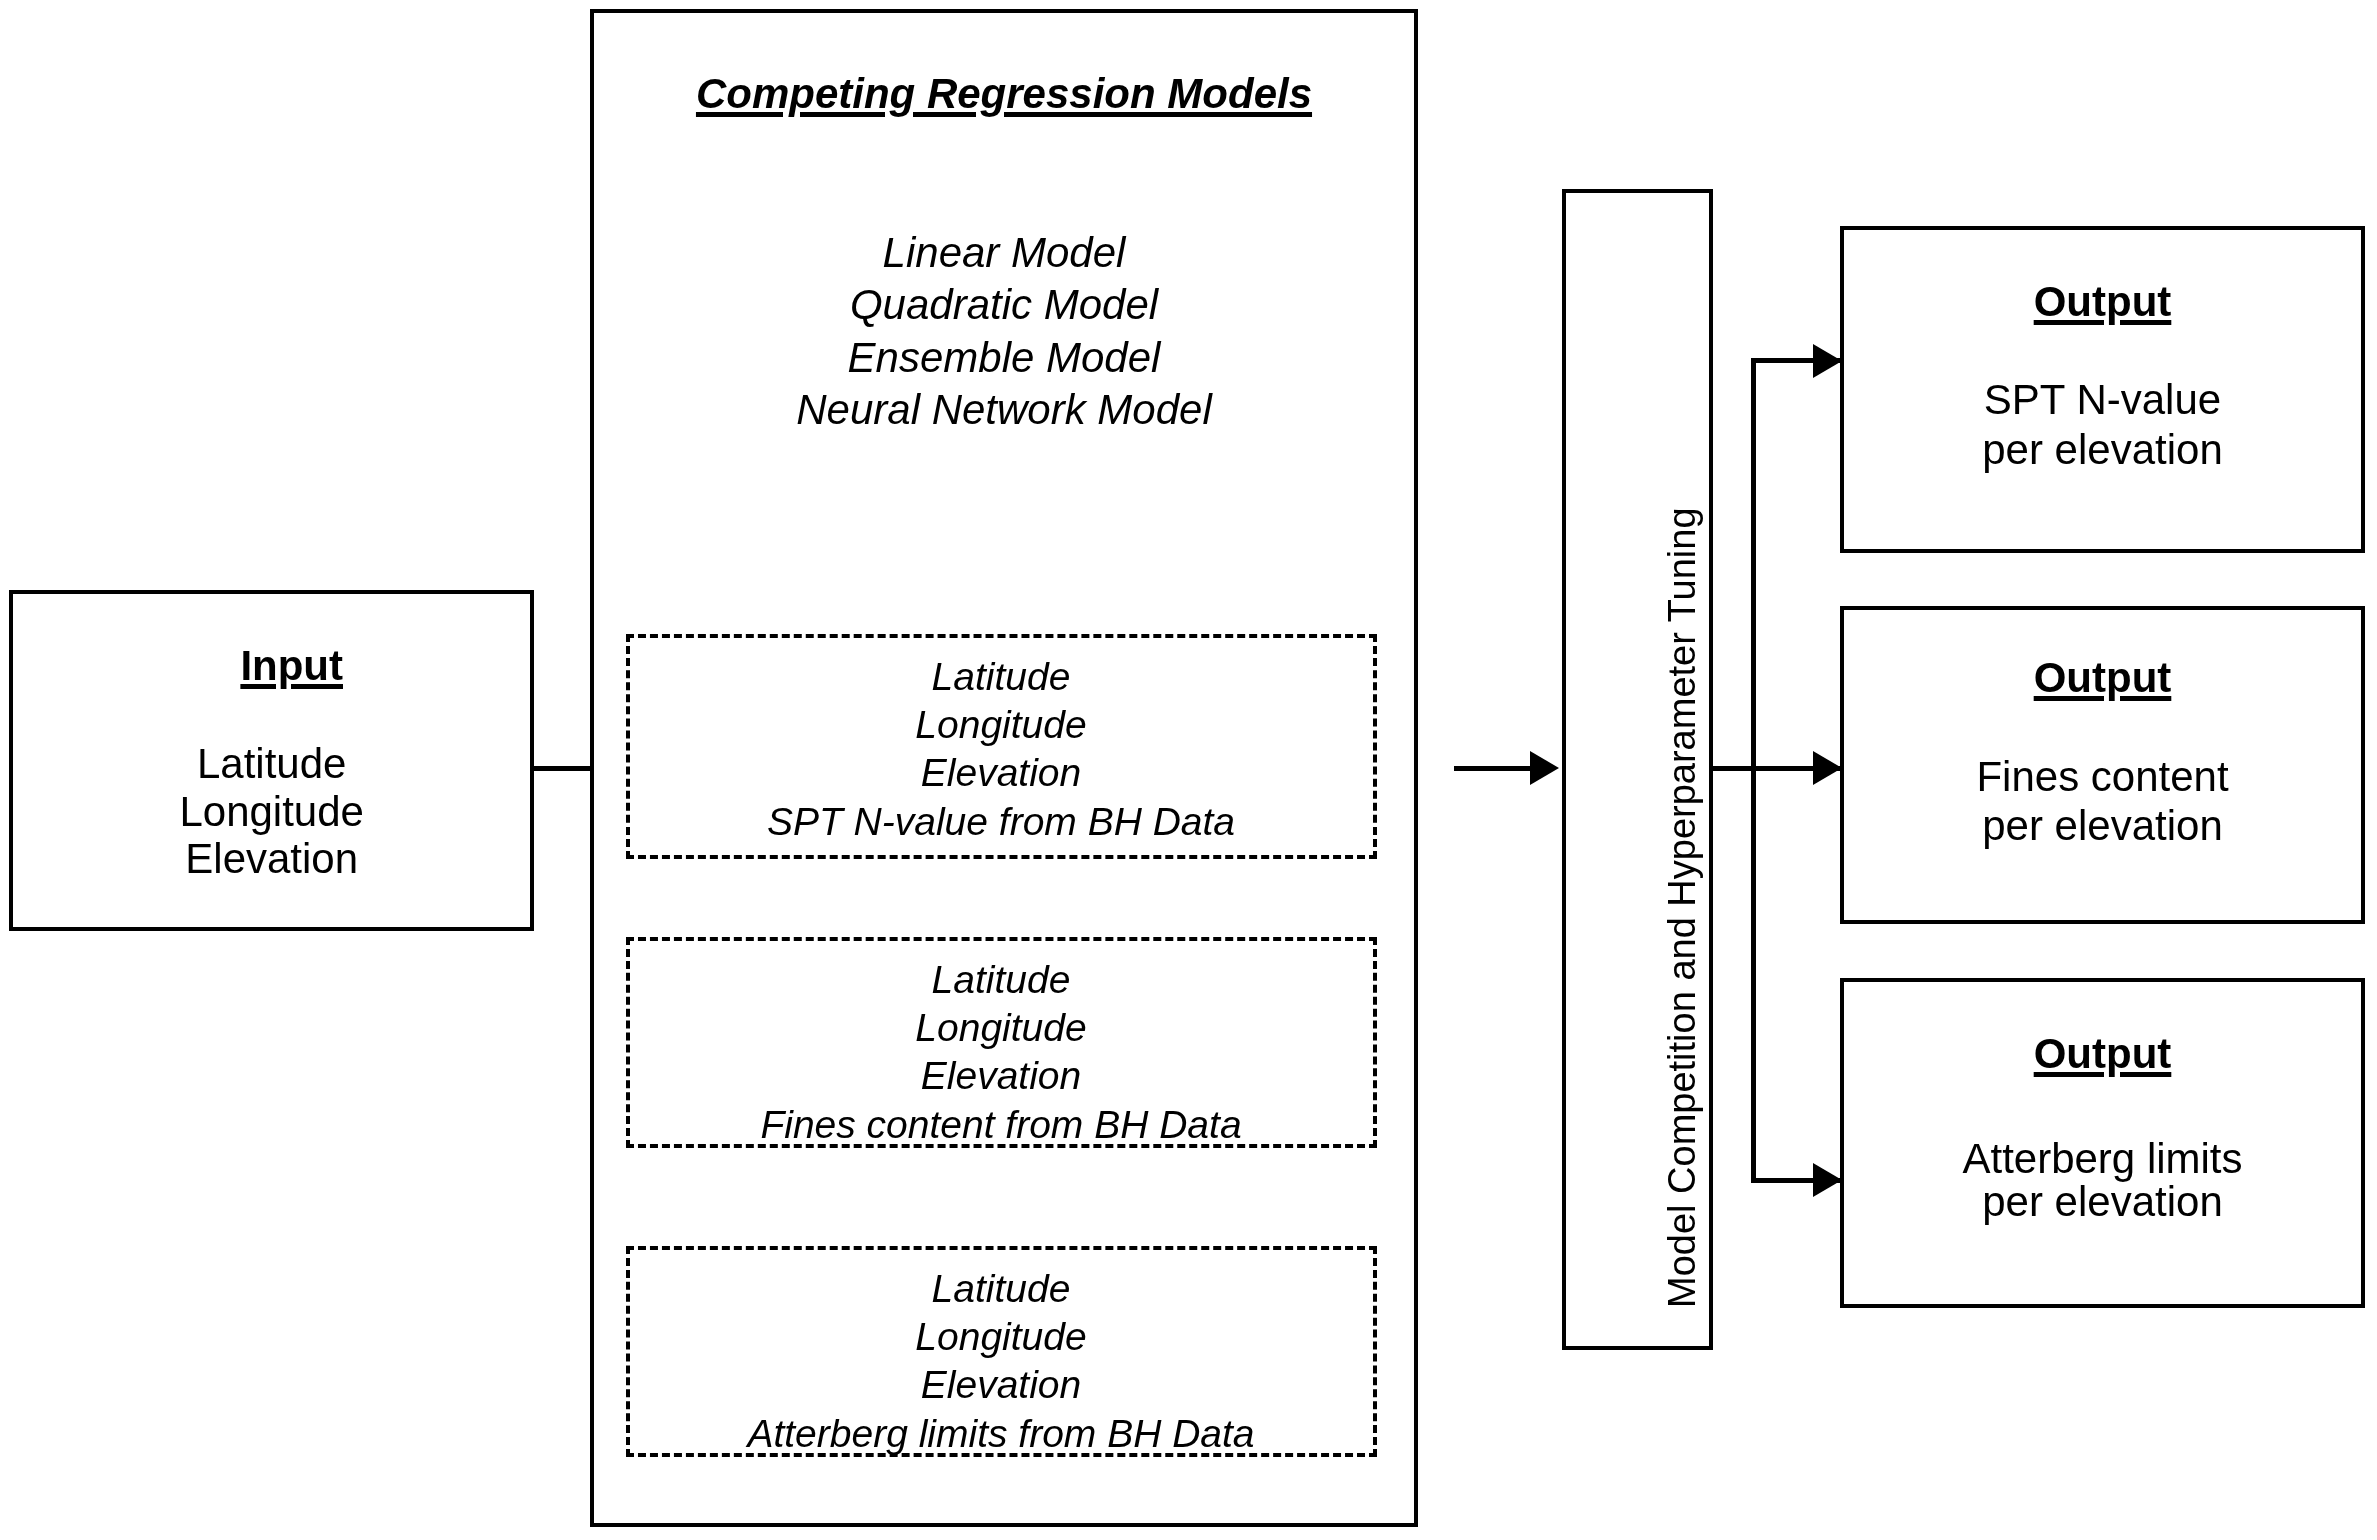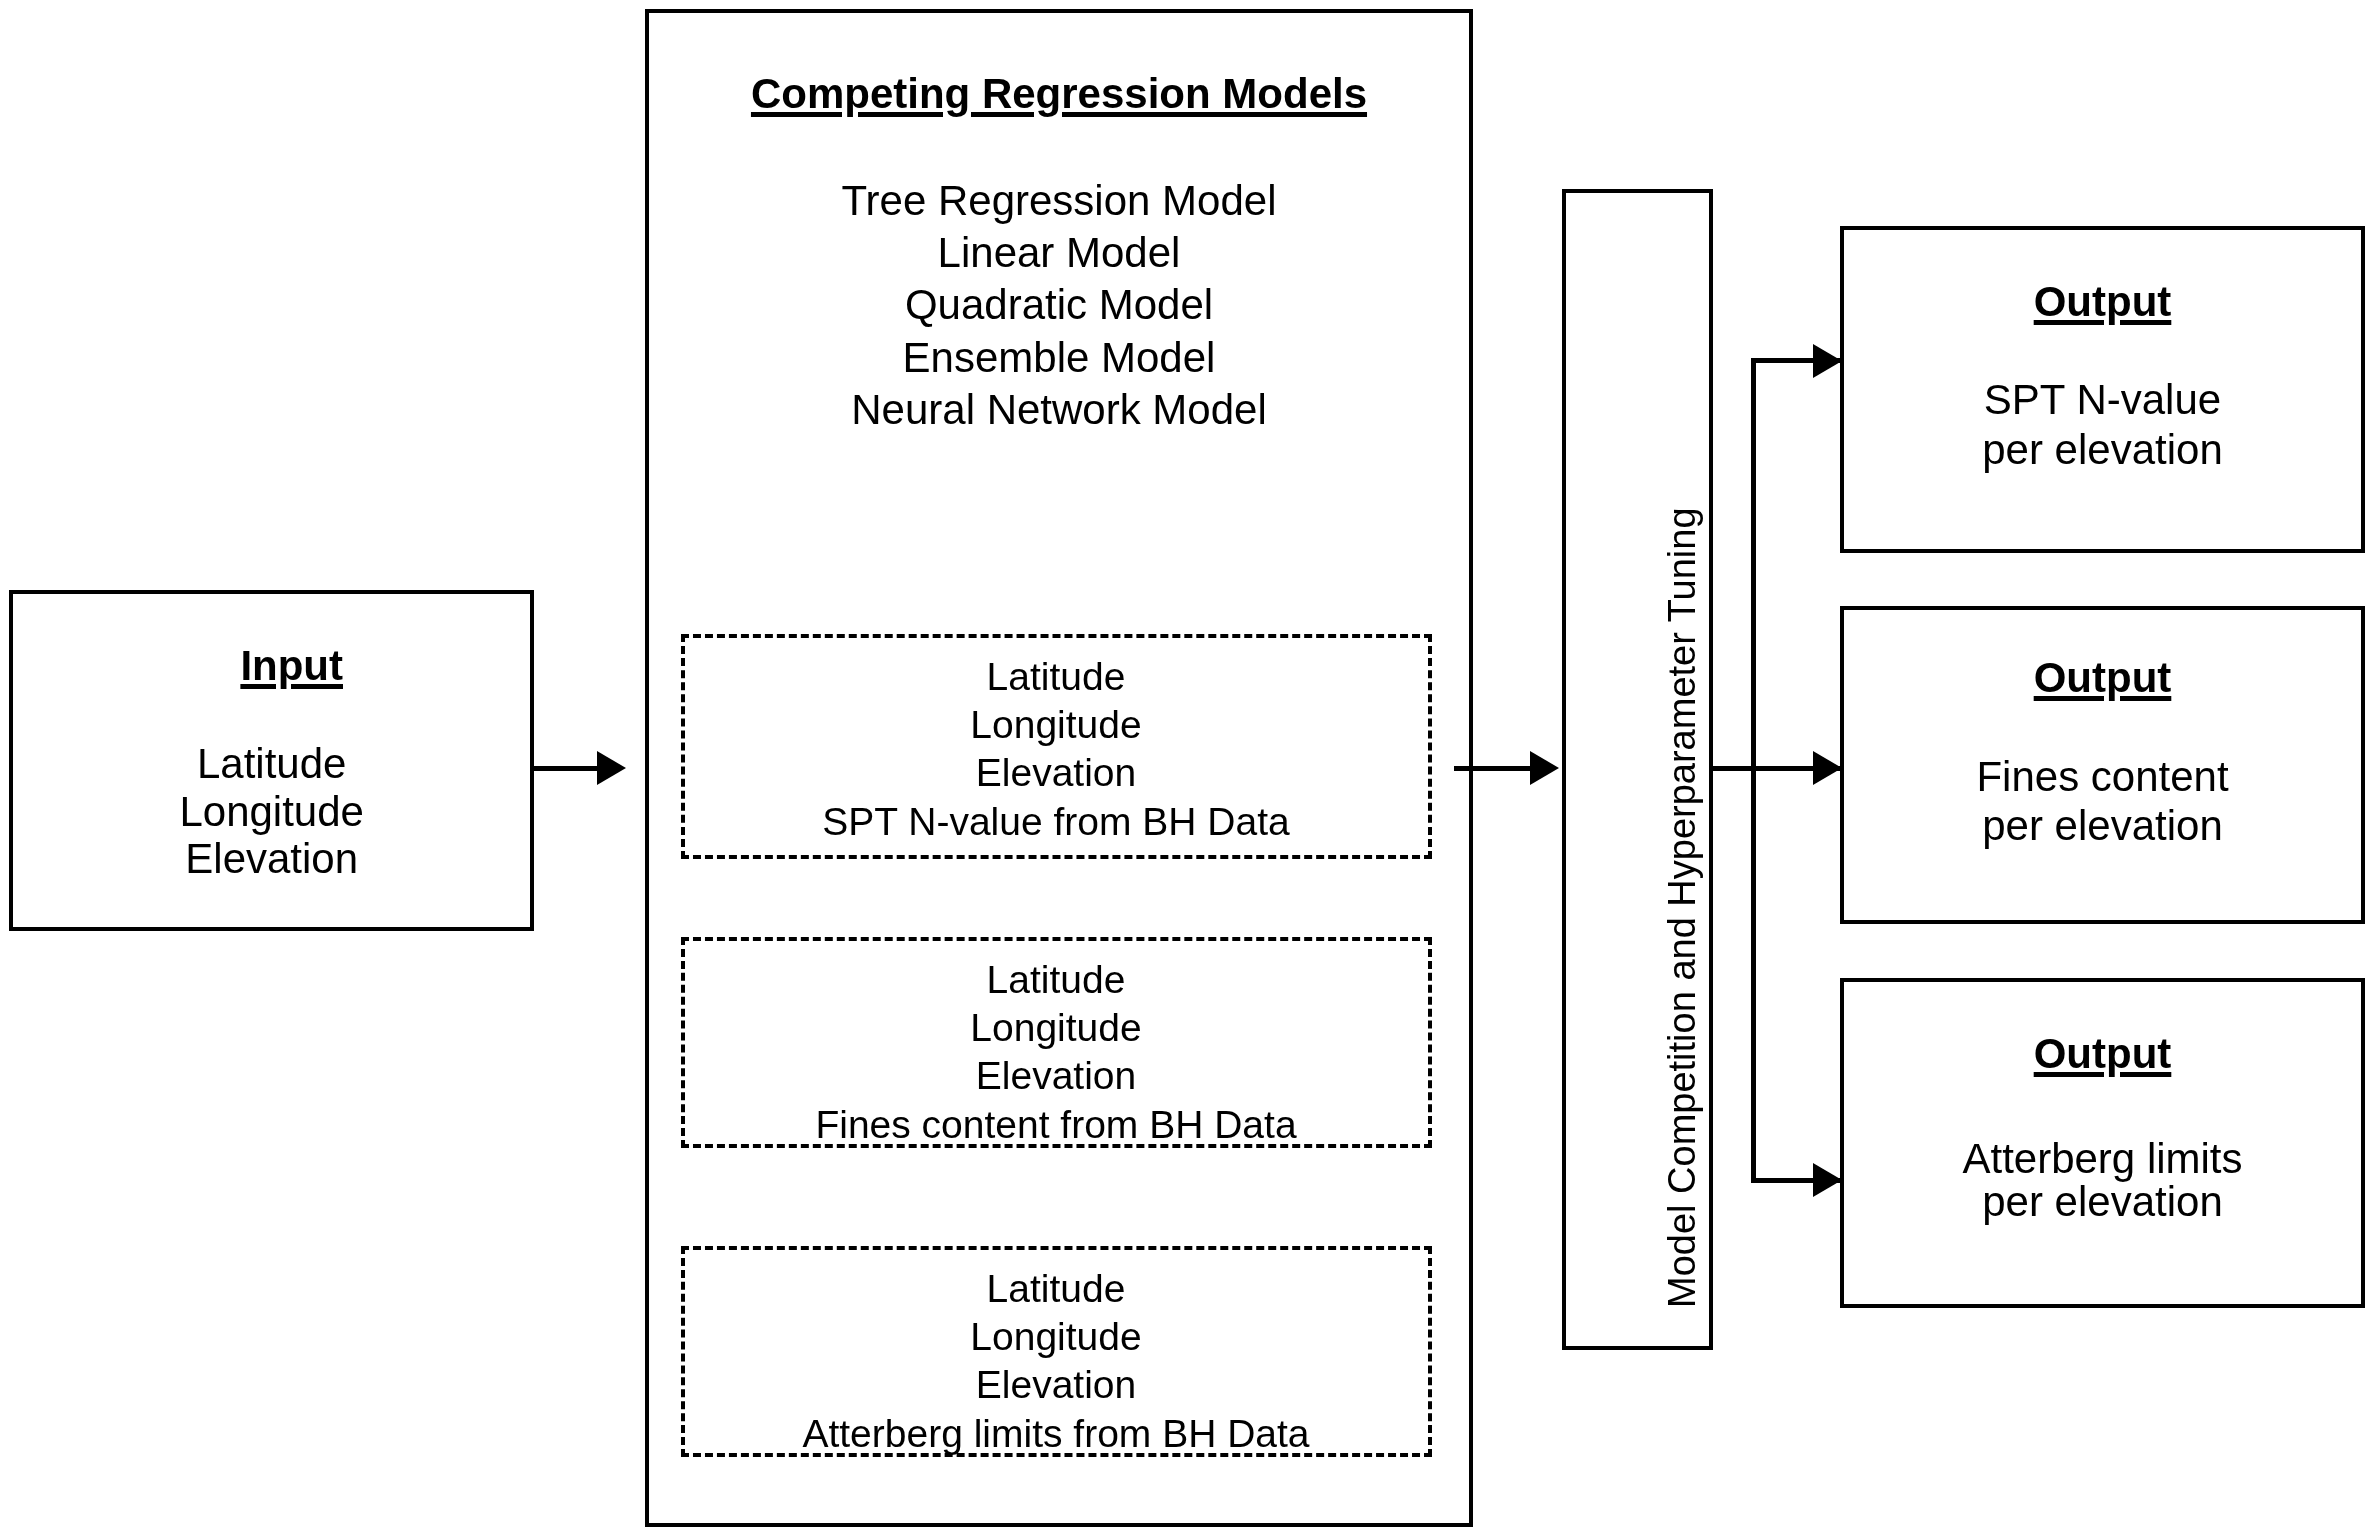--- a/index.html
+++ b/index.html
@@ -28,25 +28,24 @@
   <div class="box" style="left:9.2px;top:590px;width:525px;height:341px;">
     <div class="ctr ttl t64" style="top:51px;padding-left:40px;">Input</div>
     <div class="ctr t64" style="top:149px;">Latitude</div>
     <div class="ctr t64" style="top:197px;">Longitude</div>
     <div class="ctr t64" style="top:244px;">Elevation</div>
   </div>
 
   <div class="ln hline" style="left:534px;top:766px;width:66px;"></div>
   <div class="head" style="left:597px;top:751px;"></div>
 
-  <div class="box" style="left:645px;top:9.2px;width:828px;height:1518px;">
+  <div class="box" style="left:590px;top:9.2px;width:828px;height:1518px;font-style:italic;">
 
     <div class="ctr ttl t64" style="top:60px;">Competing  Regression Models</div>
 
-    <div class="ctr t64" style="top:167px;">Tree Regression Model</div>
     <div class="ctr t64" style="top:219px;">Linear Model</div>
     <div class="ctr t64" style="top:324px;">Ensemble Model</div>
     <div class="ctr t64" style="top:271px;">Quadratic Model</div>
     <div class="ctr t64" style="top:376px;">Neural Network Model</div>
 
 
     <div class="dashed" style="left:31.5px;top:621px;width:751px;height:225px;">
       <div class="ctr t60" style="top:18.4px;">Latitude</div>
       <div class="ctr t60" style="top:67px;">Longitude</div>
       <div class="ctr t60" style="top:115px;">Elevation</div>

